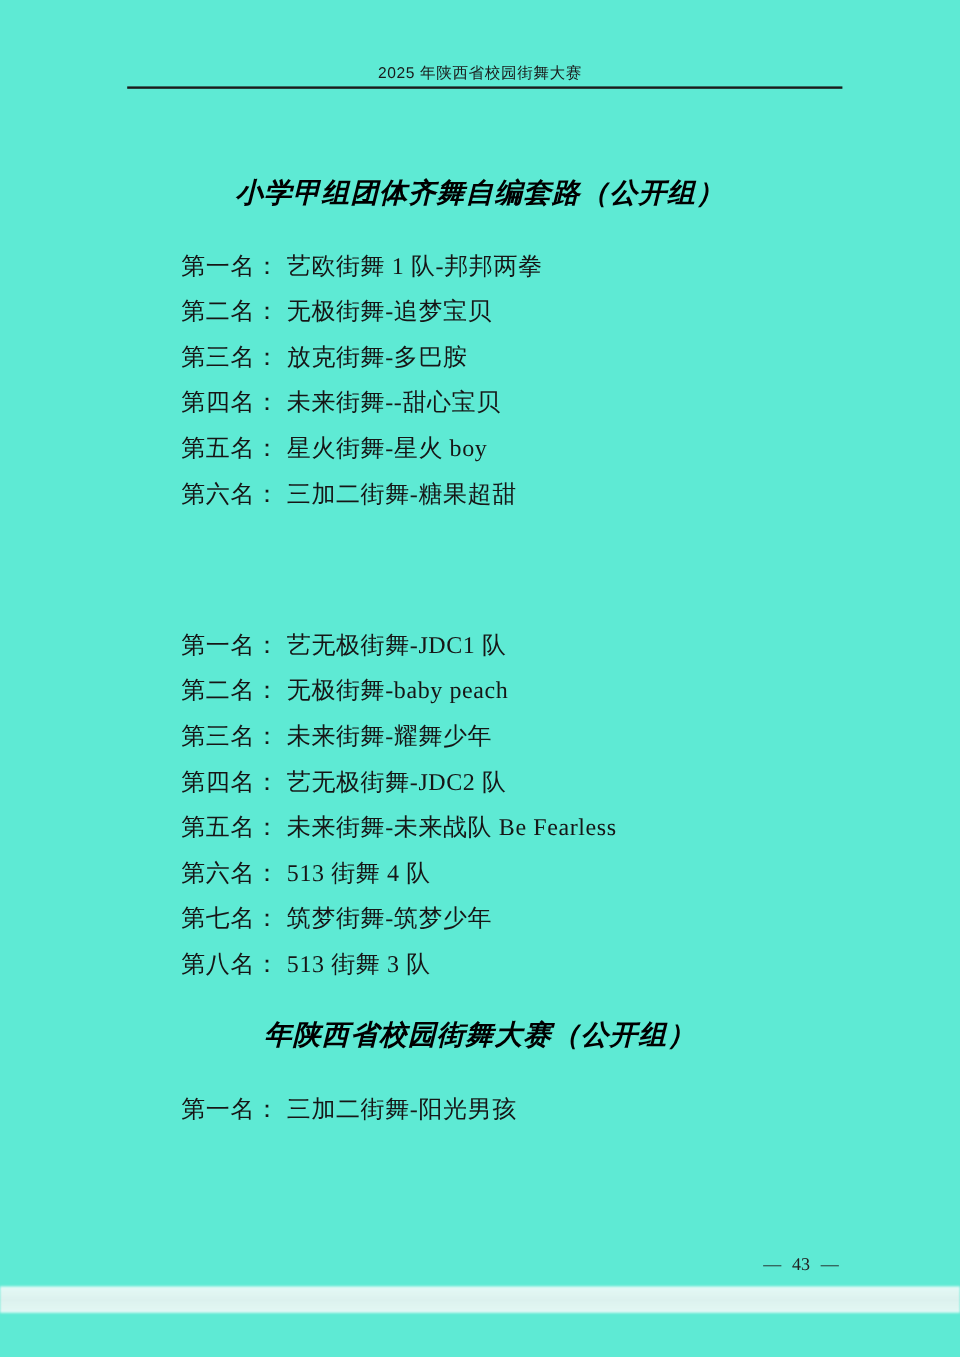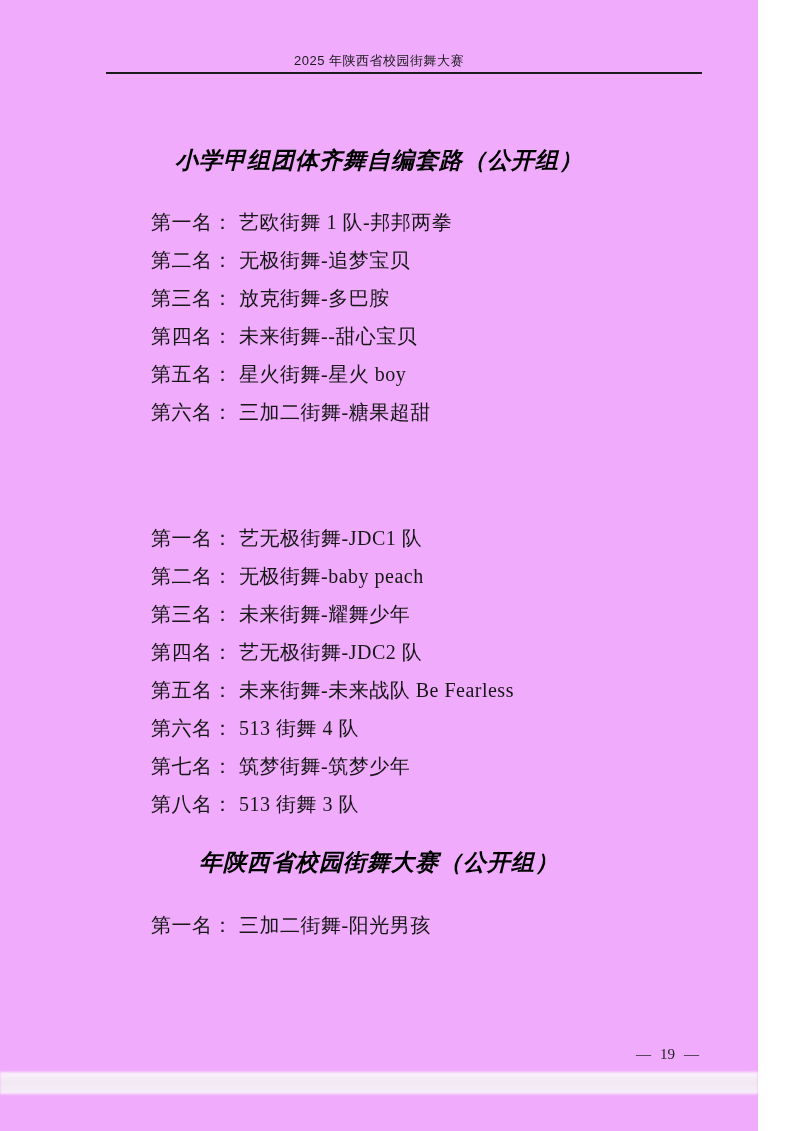--- a/index.html
+++ b/index.html
@@ -2,27 +2,26 @@
 <html lang="zh"><head>
 <meta charset="utf-8">
 <style>
   html, body {
     margin: 0;
     padding: 0;
     background: #ffffff;
   }
   .page {
     position: relative;
-    width: 710px;
+    width: 800px;
     height: 1131px;
-    background: #f0abfc;
+    background: #5eead4;
     overflow: hidden;
     font-family: "Liberation Serif", "DejaVu Serif", serif;
     color: #161616;
-    padding-left: 48px;
   }
   .header-title {
     position: absolute;
     top: 52px;
     left: 0;
     width: 100%;
     text-align: center;
     font-family: "Liberation Sans", "DejaVu Sans", sans-serif;
     font-size: 13px;
     letter-spacing: 0.5px;
@@ -142,18 +141,18 @@
   </div>
 
   <h1 class="sec-title" style="top:846px">年陕西省校园街舞大赛（公开组）</h1>
 
   <div class="row" style="top:913px">
     <span class="rank">第一名：</span><span class="team">三加二街舞-阳光男孩</span>
   </div>
 
   <div class="footer">
     <span>—</span>
-    <span>19</span>
+    <span>43</span>
     <span>—</span>
   </div>
 
   <div class="bottom-shade"></div>
 </div>
 
 </body></html>

